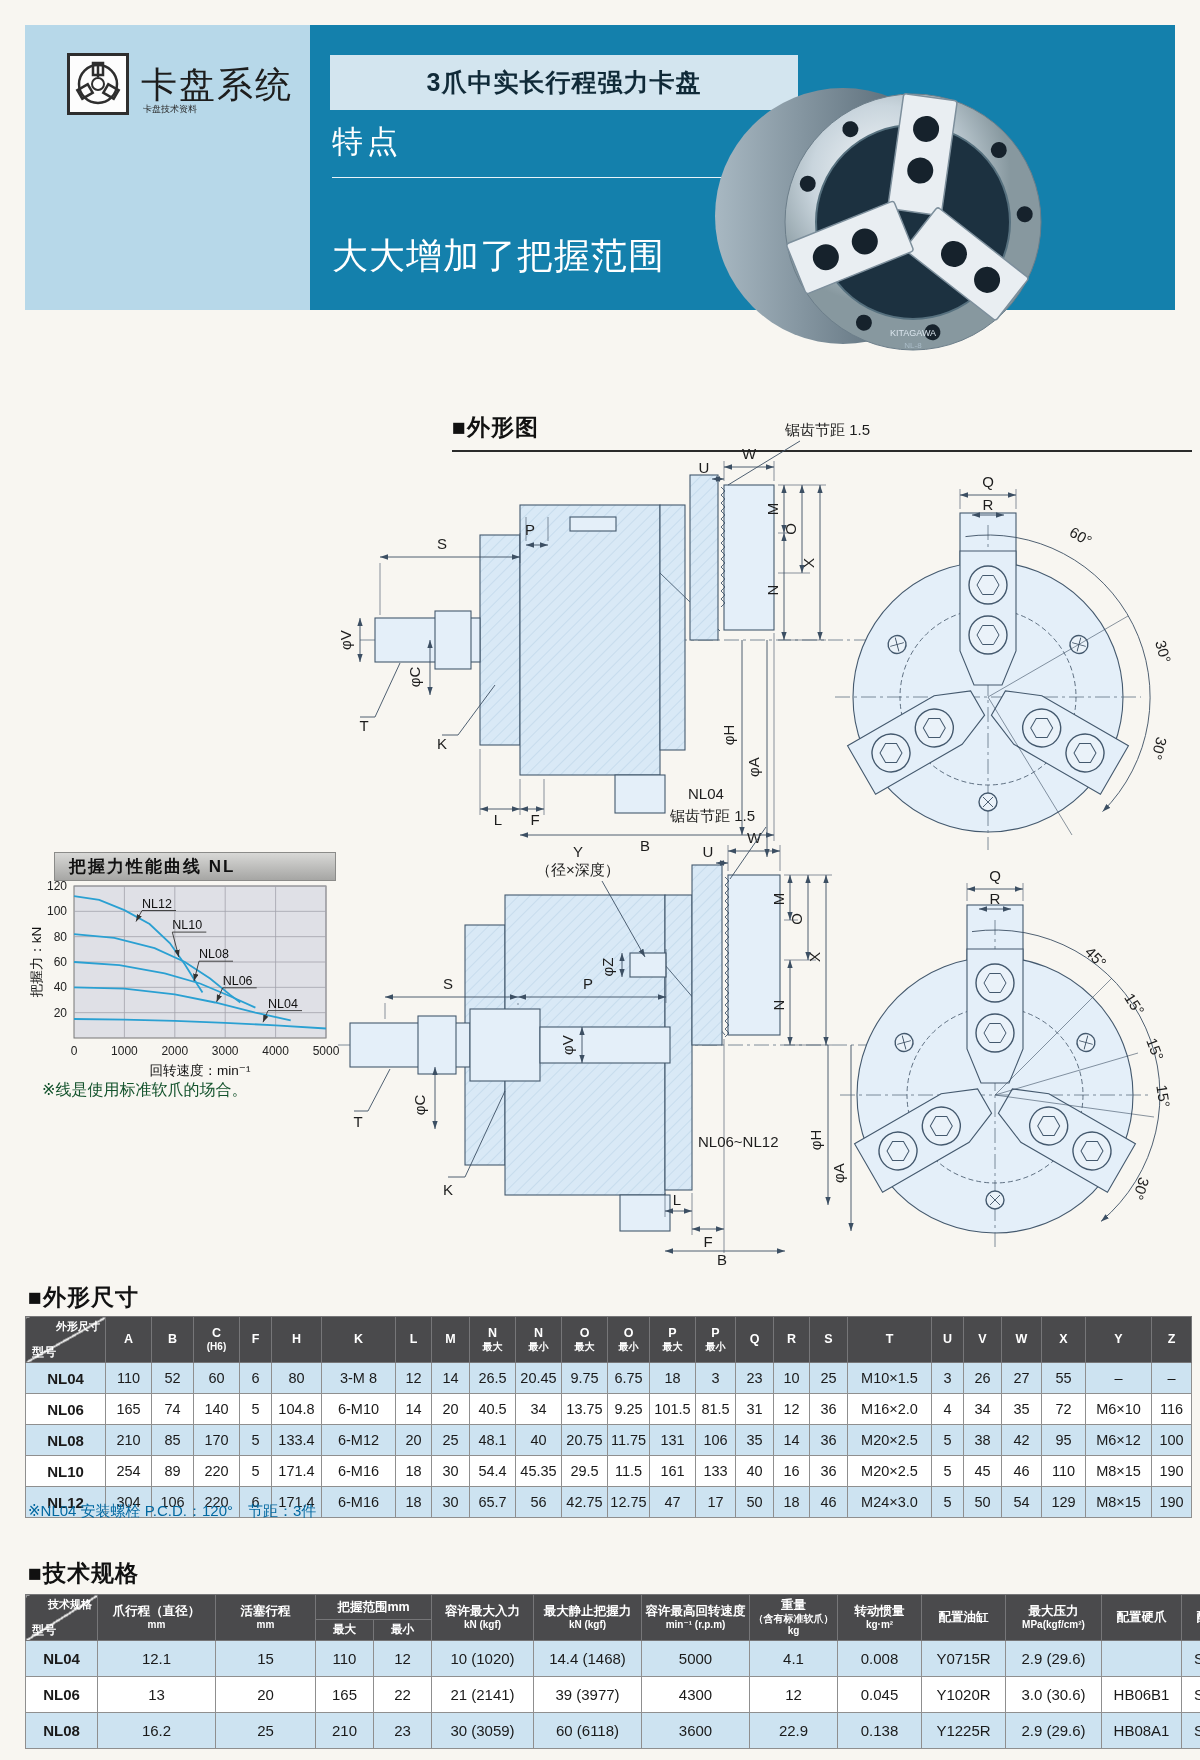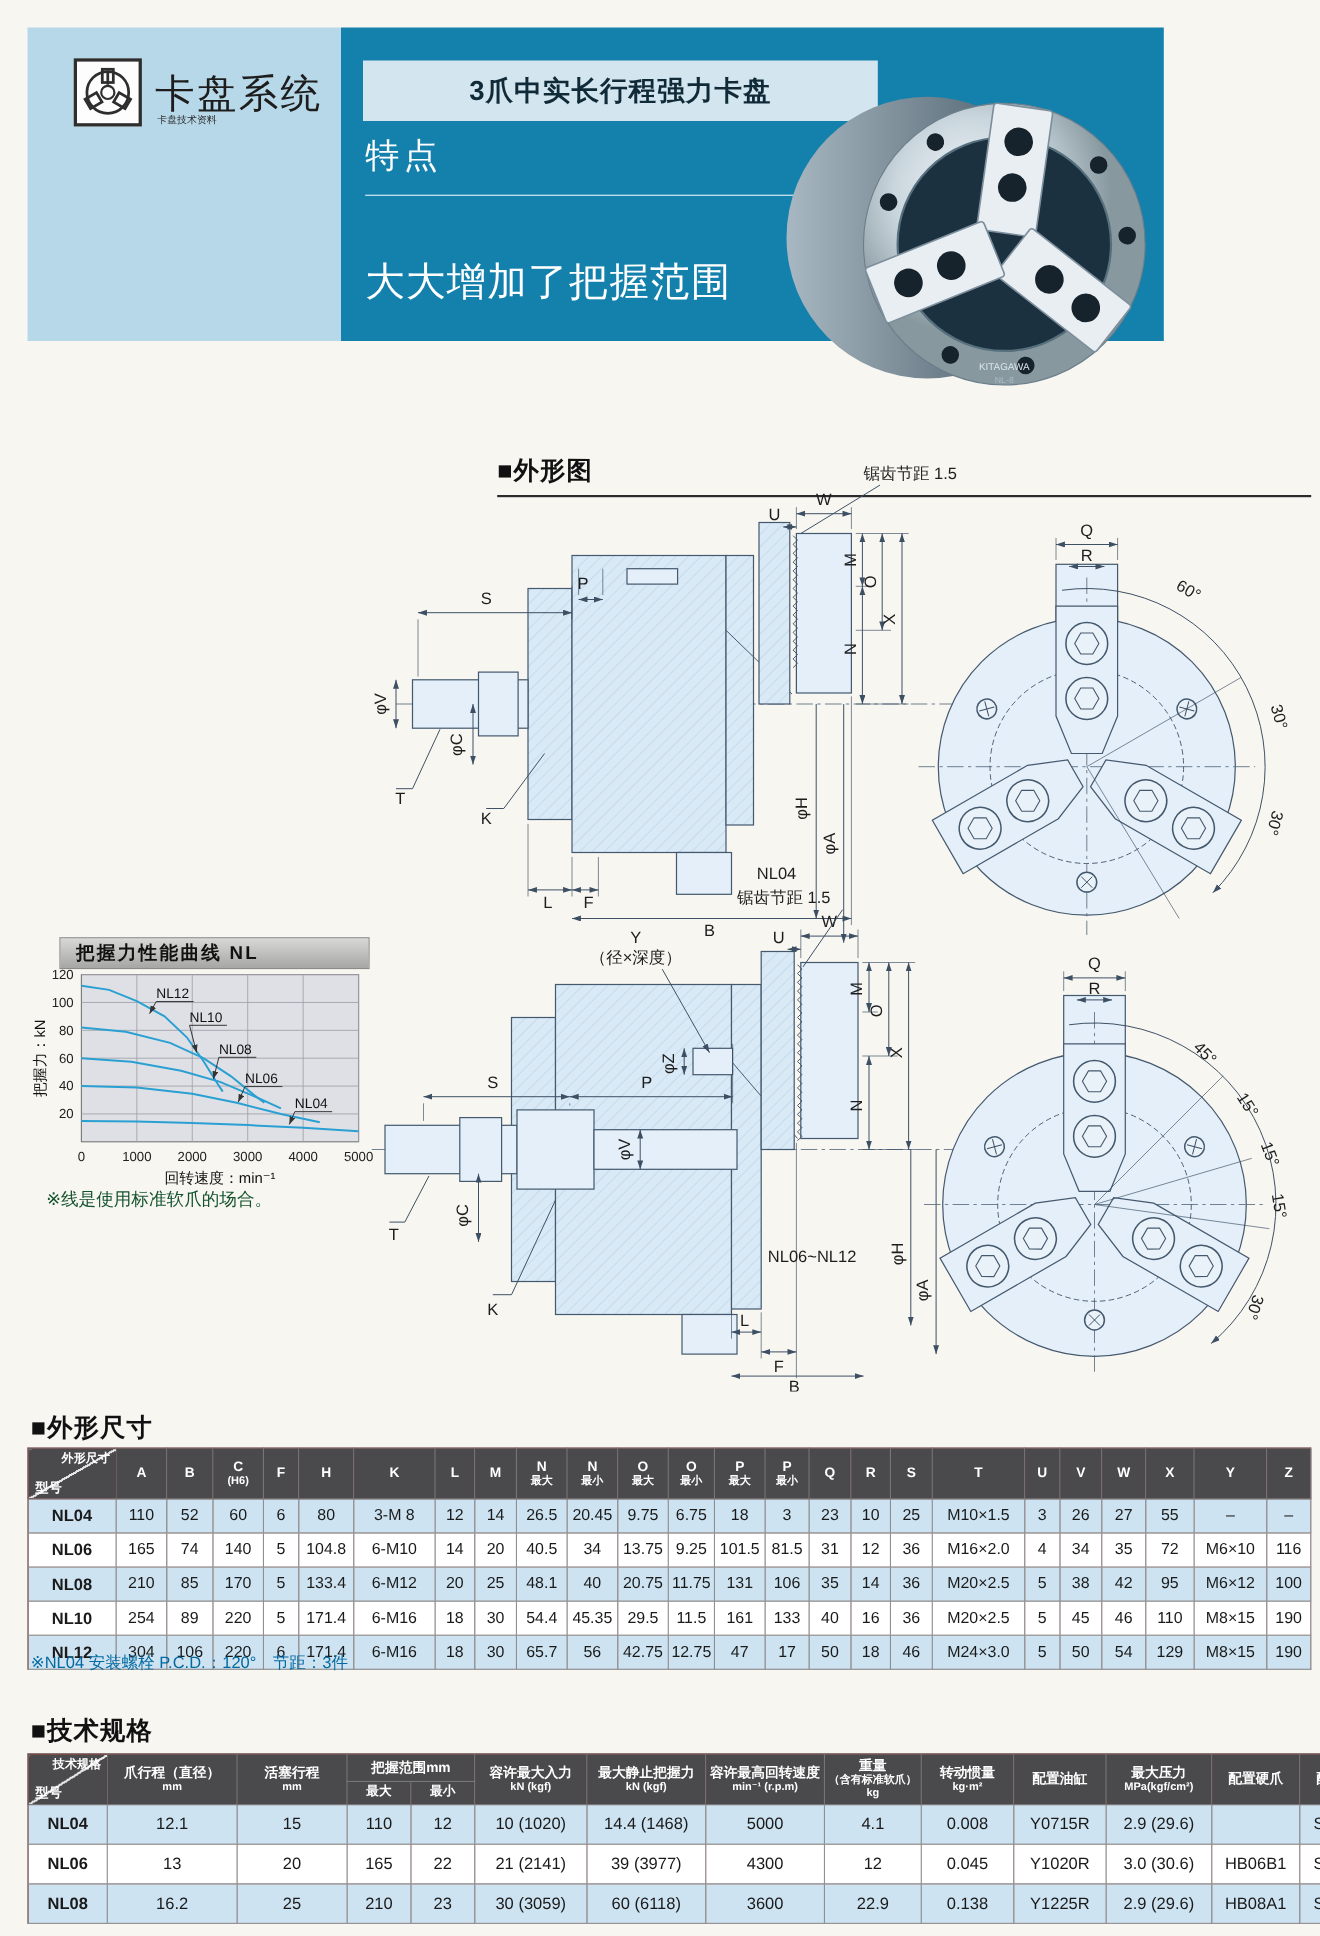--- a/index.html
+++ b/index.html
@@ -5,21 +5,21 @@
 *{margin:0;padding:0;box-sizing:border-box}
 html,body{width:1200px}
 body{height:1760px;position:relative;background:#f8f6f1;font-family:"Liberation Sans","DejaVu Sans",sans-serif;color:#1a1a1a;overflow:hidden}
 .abs{position:absolute}
 
 #hdr-left{left:25px;top:25px;width:285px;height:285px;background:var(--panel)}
 #logo-box{position:absolute;left:42px;top:28px;width:62px;height:62px;background:#fdfdfd;border:3px solid #2e2e2e}
 #brand{position:absolute;left:116px;top:36px;font-size:36px;letter-spacing:2px;color:#1d1d1d}
 #brand-sub{position:absolute;left:118px;top:78px;font-size:9px;color:#2a2a2a}
 #nl{position:absolute;left:0;top:88px;width:285px;text-align:center;font-family:"Liberation Serif","DejaVu Serif",serif;font-size:178px;line-height:1.05;color:#121212;letter-spacing:-4px}
-#hdr-right{left:310px;top:25px;width:748px;height:285px;background:var(--teal)}
+#hdr-right{left:310px;top:25px;width:865px;height:285px;background:var(--teal)}
 #hdr-bar{position:absolute;left:20px;top:30px;width:468px;height:55px;background:var(--barlight);display:flex;align-items:center;justify-content:center;font-size:25px;font-weight:bold;color:#102a38;letter-spacing:1px}
 #feat{position:absolute;left:22px;top:96px;font-size:31px;color:#fff;letter-spacing:4px}
 #feat-line{position:absolute;left:22px;top:152px;width:466px;height:1px;background:#e9f3f9}
 #feat-t1{position:absolute;left:22px;top:166px;font-size:27px;color:#fff;letter-spacing:1px}
 #feat-t2{position:absolute;left:22px;top:207px;font-size:36px;color:#fff;letter-spacing:1px}
 
 .sec-title{font-size:23px;font-weight:bold;color:#111;letter-spacing:1px}
 #outline-title{left:452px;top:412px}
 #outline-rule{left:452px;top:450px;width:740px;height:2px;background:#2b2b2b}
 #dim-title{left:28px;top:1282px}
@@ -38,21 +38,21 @@
 .hpart{fill:url(#hb);stroke:var(--dstroke);stroke-width:1.1}
 .ln{stroke:var(--dstroke);stroke-width:0.9;fill:none}
 .cl{stroke:#5d7183;stroke-width:0.8;fill:none;stroke-dasharray:15 4 3 4}
 .dim{stroke:#3c4f63;stroke-width:0.9;fill:none}
 .ext{stroke:#3c4f63;stroke-width:0.6;fill:none}
 .hid{stroke:#3c4f63;stroke-width:0.8;fill:none;stroke-dasharray:5 3}
 .dtext{font-size:15px;fill:#1d1d1d}
 .bolt{fill:#eaf2f9;stroke:var(--dstroke);stroke-width:1.4}
 .hex{fill:none;stroke:var(--dstroke);stroke-width:1}
 
-table{border-collapse:collapse;table-layout:fixed;background:#7f1d1d}
+table{border-collapse:collapse;table-layout:fixed;background:#0f172a}
 #dim-table{position:absolute;left:25px;top:1316px;width:1150px}
 #spec-table{position:absolute;left:25px;top:1594px;width:1150px}
 th{background:var(--thead);color:#fff;border:1px solid #767678;font-size:12.5px;font-weight:bold;padding:2px 1px;line-height:1.2;text-align:center}
 th .sub{font-size:10px;font-weight:bold}
 th.subh{font-size:11.5px;padding:1px}
 td{border:1px solid #8f8f8f;text-align:center;background:#fff;font-size:14.5px;color:#1a1a1a}
 #dim-table td{height:31px}
 #spec-table td{height:36px;font-size:15px}
 tr.alt td{background:var(--rowalt)}
 td.model{font-weight:bold;font-size:15px}

